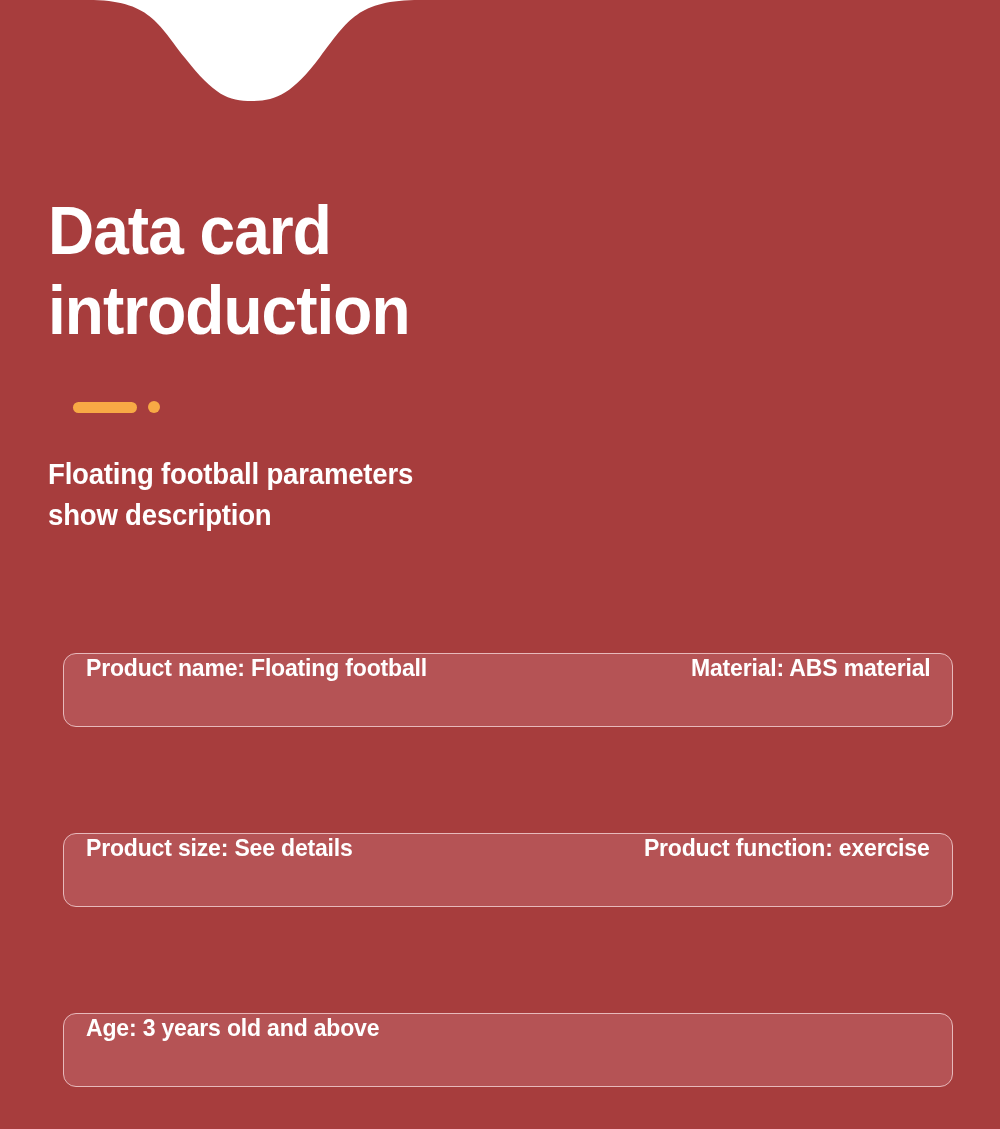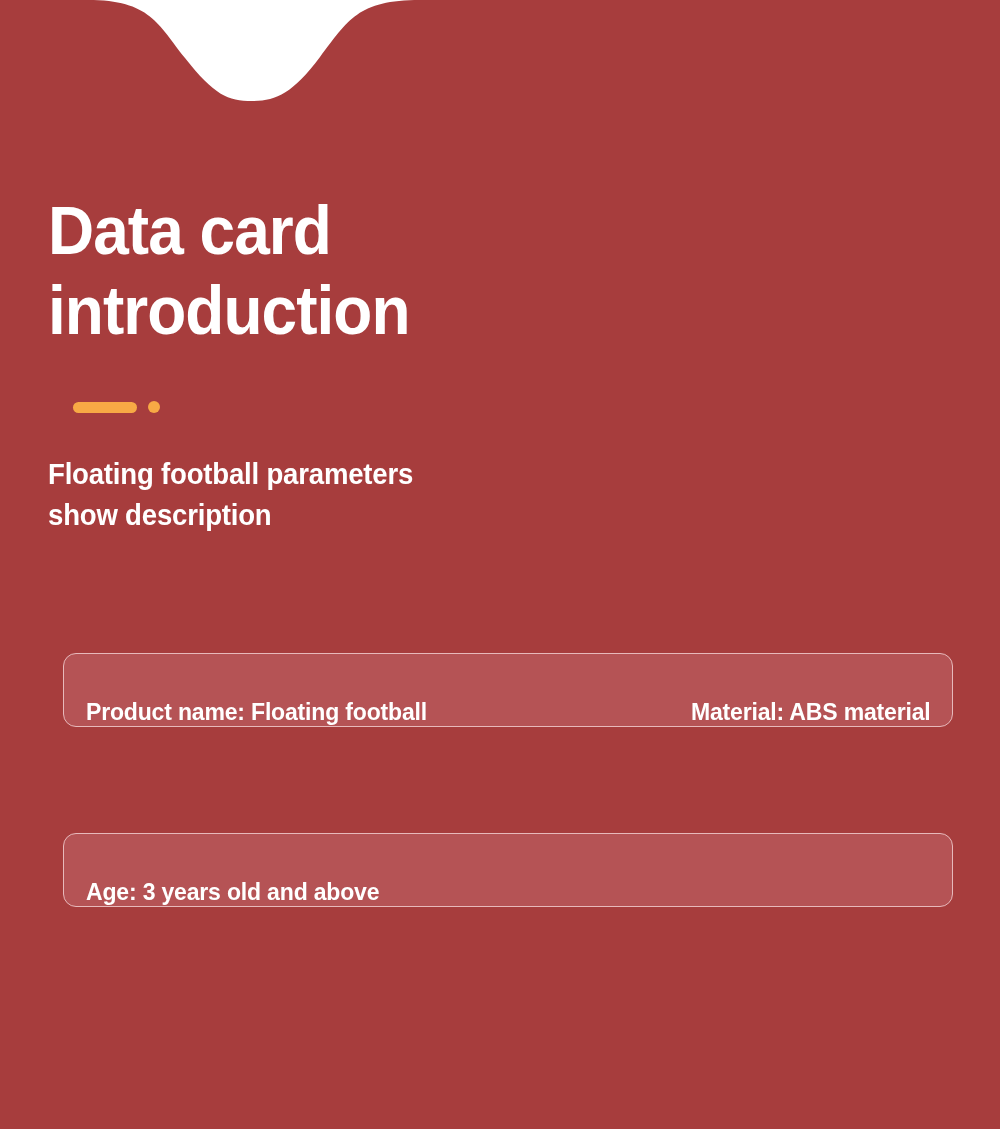--- a/index.html
+++ b/index.html
@@ -96,21 +96,21 @@
   .spec-row {
     position: relative;
     box-sizing: border-box;
     width: 890px;
     height: 74px;
     margin-bottom: 106px;
     border: 1px solid #e7b9bb;
     border-radius: 13px;
     background: #b55355;
     display: flex;
-    align-items: flex-end;
+    align-items: flex-start;
     padding: 0 22px;
   }
   .spec-row:last-child {
     margin-bottom: 16px;
   }
   .spec-cell {
     color: #ffffff;
     font-size: 24px;
     font-weight: bold;
     letter-spacing: -0.2px;
@@ -158,20 +158,24 @@
     <div class="subtitle">Floating football parameters
 show description</div>
 
     <div class="spec-list">
 
       <div class="spec-row" style="background: rgb(181, 83, 85); border-color: rgb(231, 185, 187);">
         <span class="spec-cell left">Product name: Floating football</span>
         <span class="spec-cell right">Material: ABS material</span>
       </div>
 
+      <div class="spec-row" style="background: rgb(181, 83, 85); border-color: rgb(231, 185, 187);">
+        <span class="spec-cell left">Product size: See details</span>
+        <span class="spec-cell right">Product function: exercise</span>
+      </div>
 
       <div class="spec-row" style="background: rgb(181, 83, 85); border-color: rgb(231, 185, 187);">
         <span class="spec-cell left">Age: 3 years old and above</span>
 
       </div>
 
     </div>
   </div>
 </div>
 

